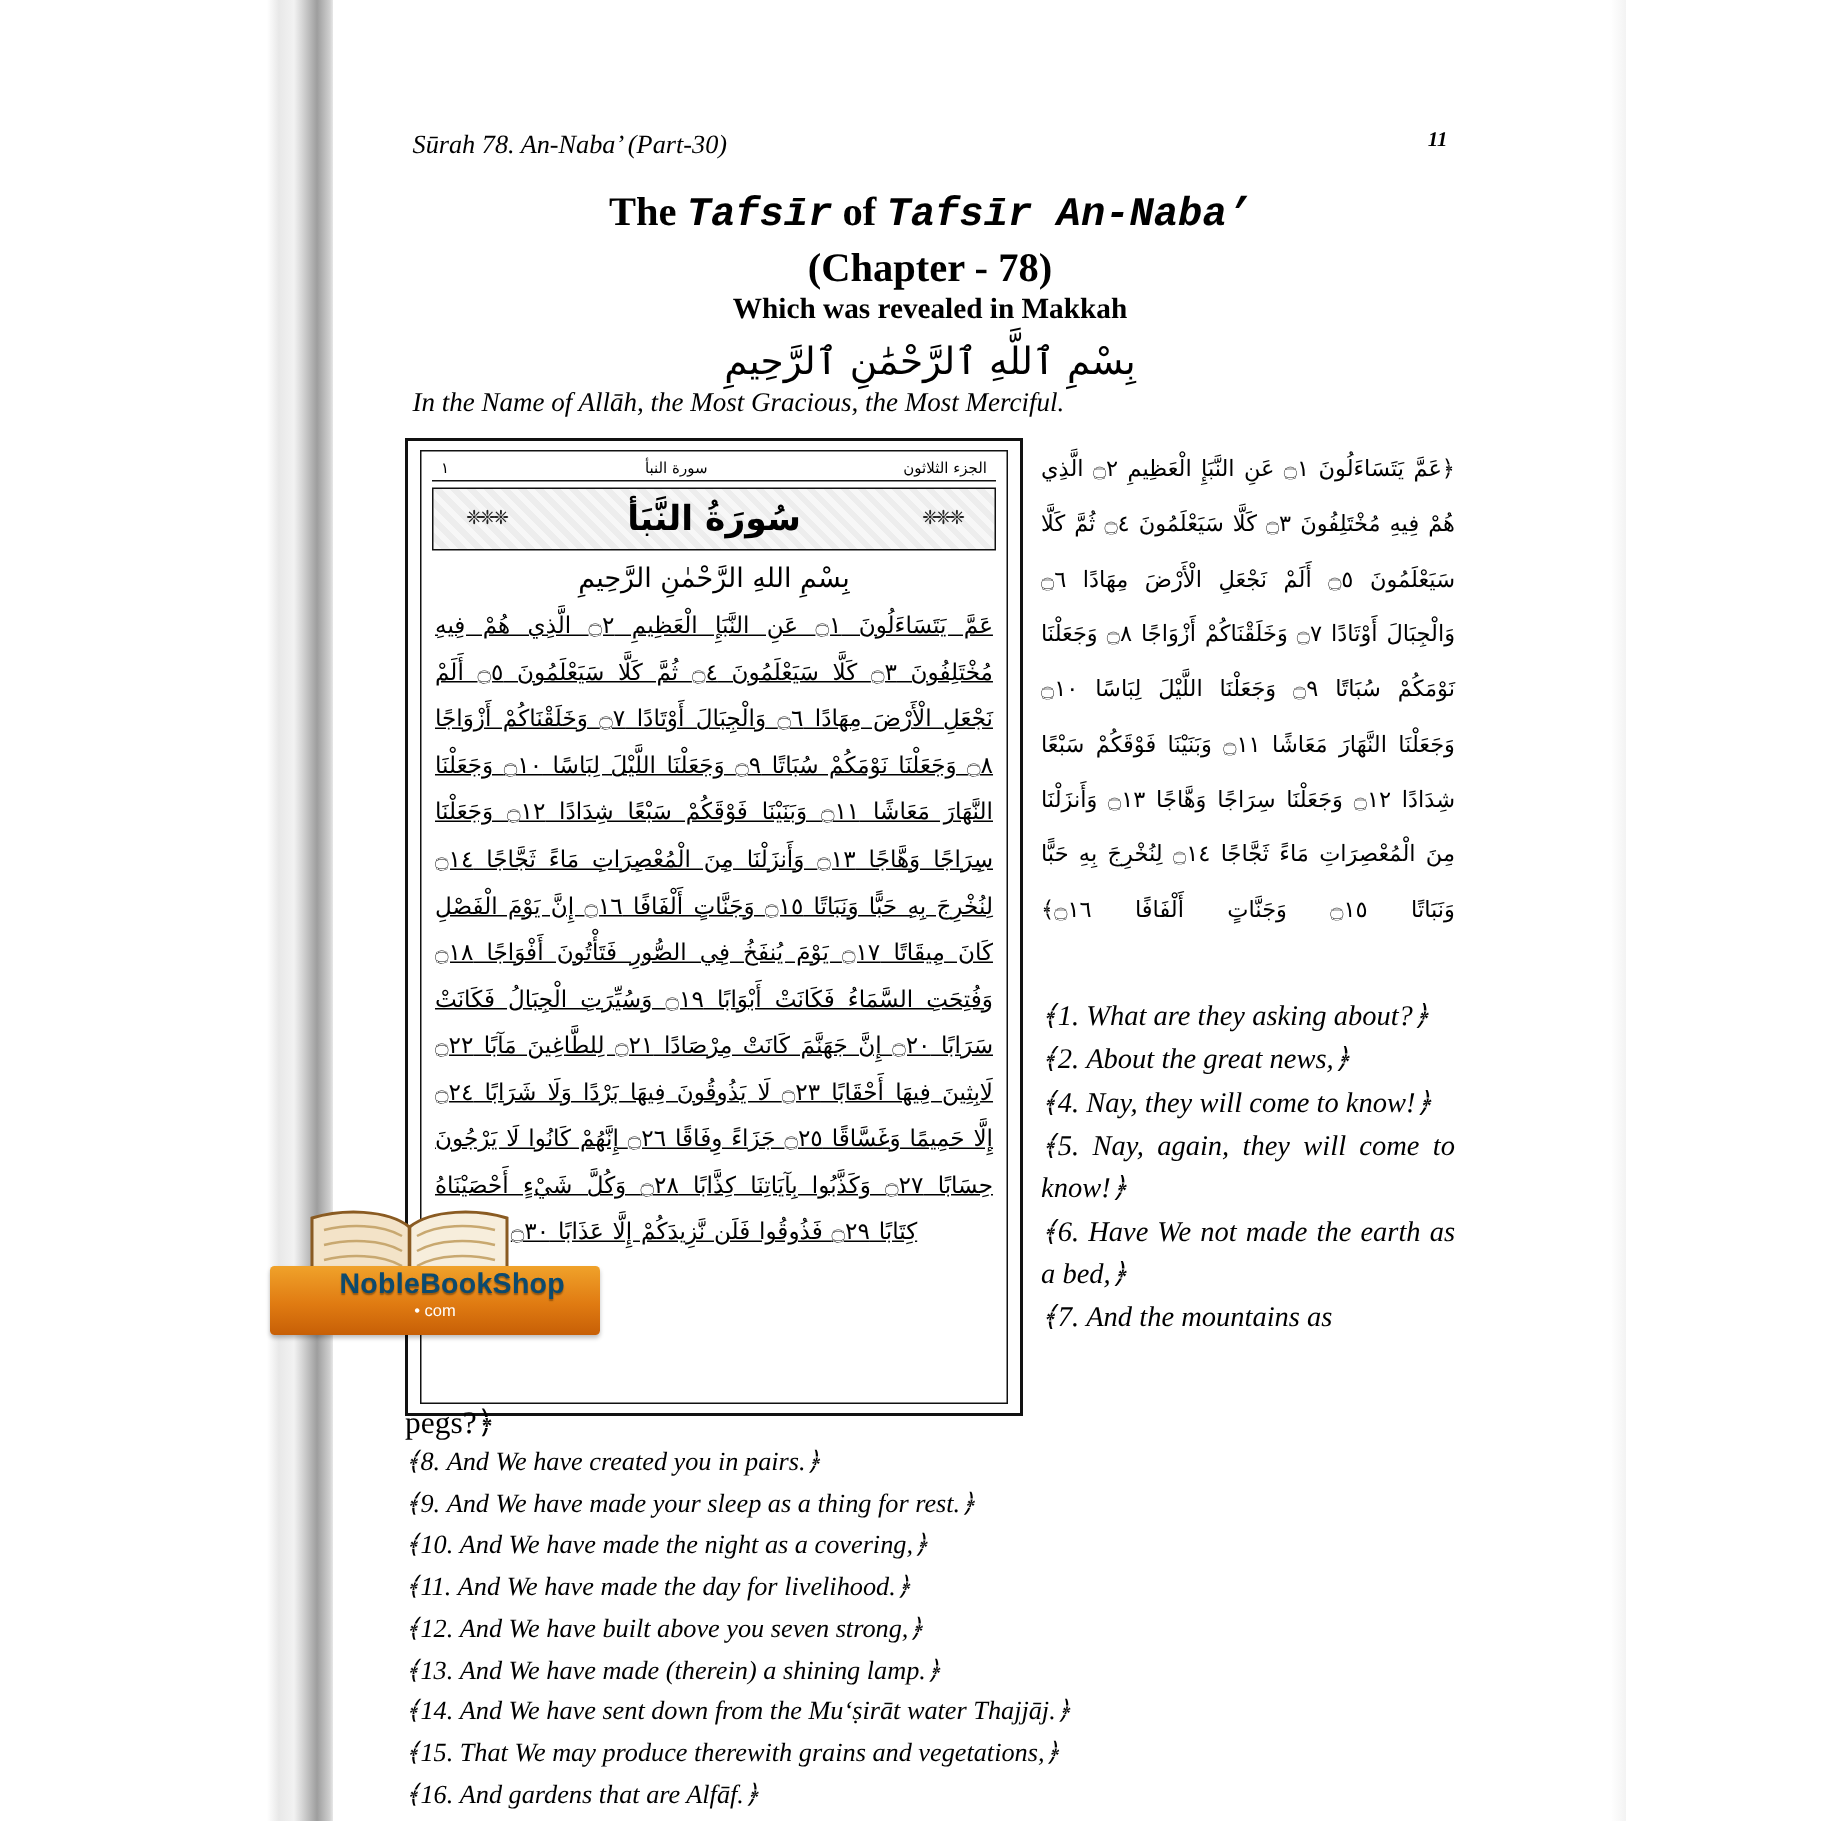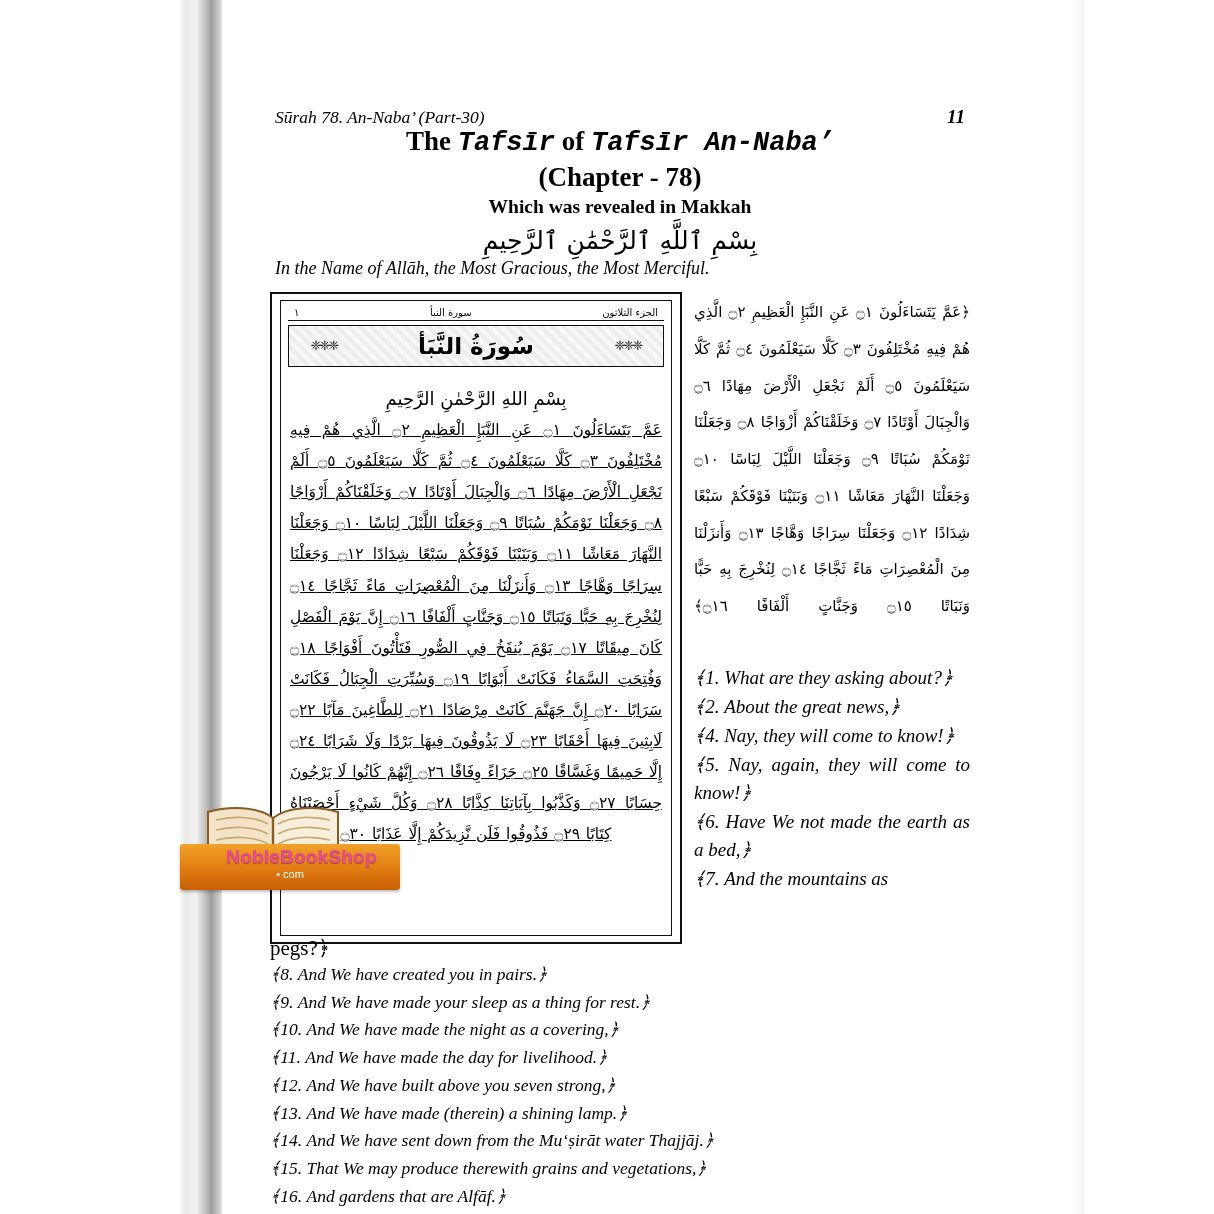--- a/index.html
+++ b/index.html
@@ -73,27 +73,26 @@
   }
 
   
   .running-head {
     position: absolute;
     left: 275px;
     top: 86px;
     width: 690px;
     display: flex;
     justify-content: space-between;
-    align-items: center;
+    align-items: flex-start;
     font-size: 17.5px;
     font-style: italic;
-    margin-top: 20px;
   }
   .running-head .pageno {
-    font-size: 19px;
+    font-size: 14px;
     font-style: italic;
     font-weight: bold;
   }
 
   
   .h-main {
     position: absolute;
     left: 275px;
     top: 124px;
     width: 690px;
@@ -200,21 +199,20 @@
     font-size: 23px;
     direction: rtl;
     font-weight: bold;
   }
   .mushaf-basmala {
     text-align: center;
     font-family: "DejaVu Sans", sans-serif;
     direction: rtl;
     font-size: 18px;
     padding: 8px 0 4px 0;
-    margin-top: 13px;
   }
   .mushaf-body {
     direction: rtl;
     text-align: justify;
     text-align-last: center;
     font-family: "DejaVu Sans", sans-serif;
     font-size: 15.4px;
     line-height: 2.02;
     padding: 2px 2px 0 2px;
     word-spacing: 1px;
@@ -288,21 +286,21 @@
     background: linear-gradient(to bottom, #f0a22a 0%, #e07b12 55%, #c75f06 100%);
     border-radius: 3px;
     box-shadow: 0 2px 3px rgba(0,0,0,.25);
   }
   .logo .ribbon-text {
     position: absolute;
     left: 0;
     top: 46px;
     width: 243px;
     text-align: center;
-    color: #ec4899;
+    color: #0c4a6e;
     font-family: "Liberation Sans", sans-serif;
     font-weight: bold;
     font-size: 19px;
     letter-spacing: .2px;
     text-shadow: 0 1px 1px rgba(0,0,0,.35);
   }
   .logo .ribbon-sub {
     position: absolute;
     left: 0;
     top: 68px;

